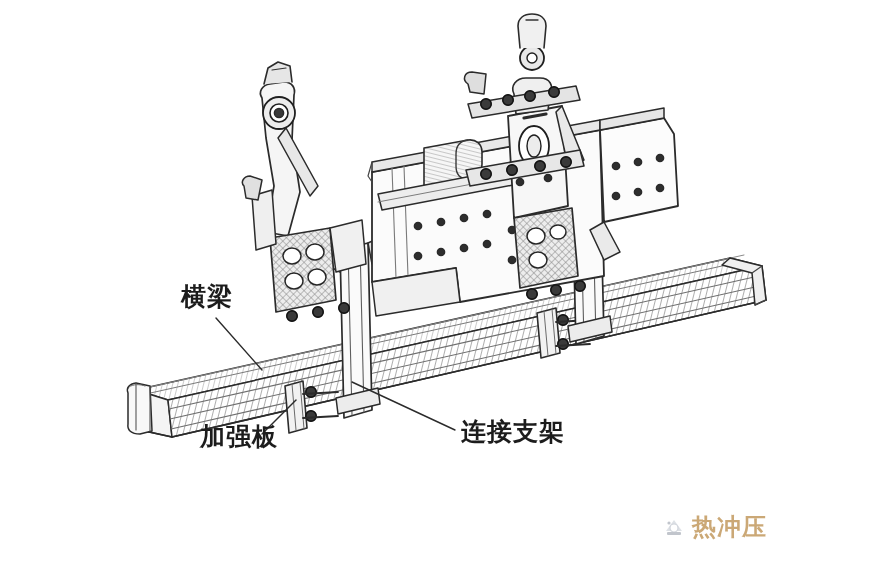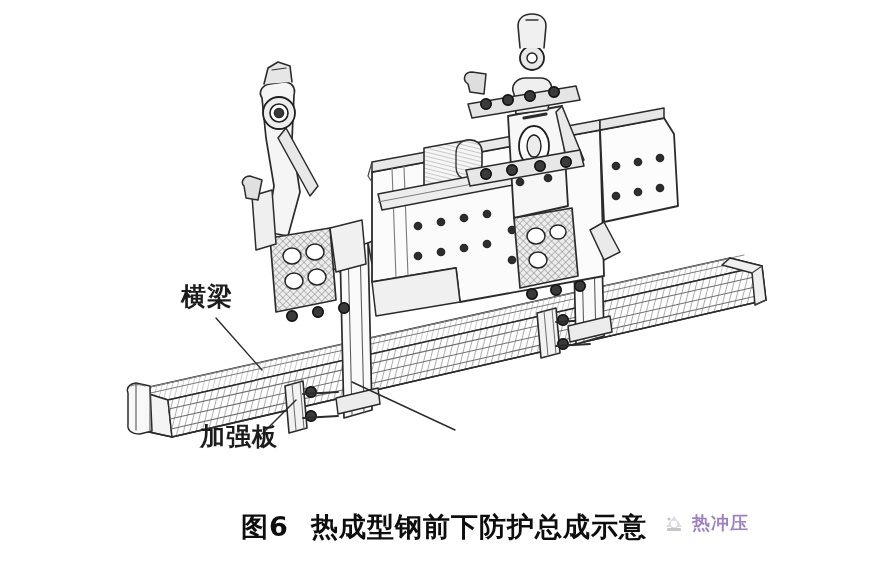--- a/index.html
+++ b/index.html
@@ -48,21 +48,21 @@
   
   #watermark{
     position:absolute;
     left:663px;top:511px;
     display:flex;align-items:center;gap:7px;
     opacity:.55;
     pointer-events:none;
   }
   #watermark .wm-text{
     font-family:"DejaVu Sans","Liberation Sans",sans-serif;
-    font-size:18px;font-weight:700;color:#4c1d95;letter-spacing:1px;
+    font-size:24px;font-weight:700;color:#a16207;letter-spacing:1px;
     white-space:nowrap;
   }
 </style>
 </head>
 <body>
 
 <div id="figure-root">
 
   <svg id="drawing" viewBox="0 0 888 572" xmlns="http://www.w3.org/2000/svg">
     <defs>
@@ -289,24 +289,22 @@
 
         <path d="M455,430 L352,382"></path>
       </g>
     </g>
   </svg>
 
   <div class="anno" id="anno-crossbeam">横梁</div>
 
   <div class="anno" id="anno-reinforce">加强板</div>
 
-
-  <div id="caption">
-    <span class="cap-num">图6</span><span class="cap-title">热成型钢前下防护总成示意</span>
-  </div>
+  <div class="anno" id="anno-bracket">连接支架</div>
+
 
   <div id="watermark">
     <svg width="22" height="22" viewBox="0 0 22 22">
       <path d="M3 15 L11 4 L19 15 Z" fill="#c3c9d2"></path>
       <circle cx="11" cy="12" r="4" fill="#ffffff" stroke="#a9b1bd" stroke-width="1.2"></circle>
       <rect x="4" y="16" width="14" height="3" rx="1" fill="#8f97a3"></rect>
       <circle cx="6" cy="7" r="1.6" fill="#8f97a3"></circle>
     </svg>
     <span class="wm-text">热冲压</span>
   </div>

